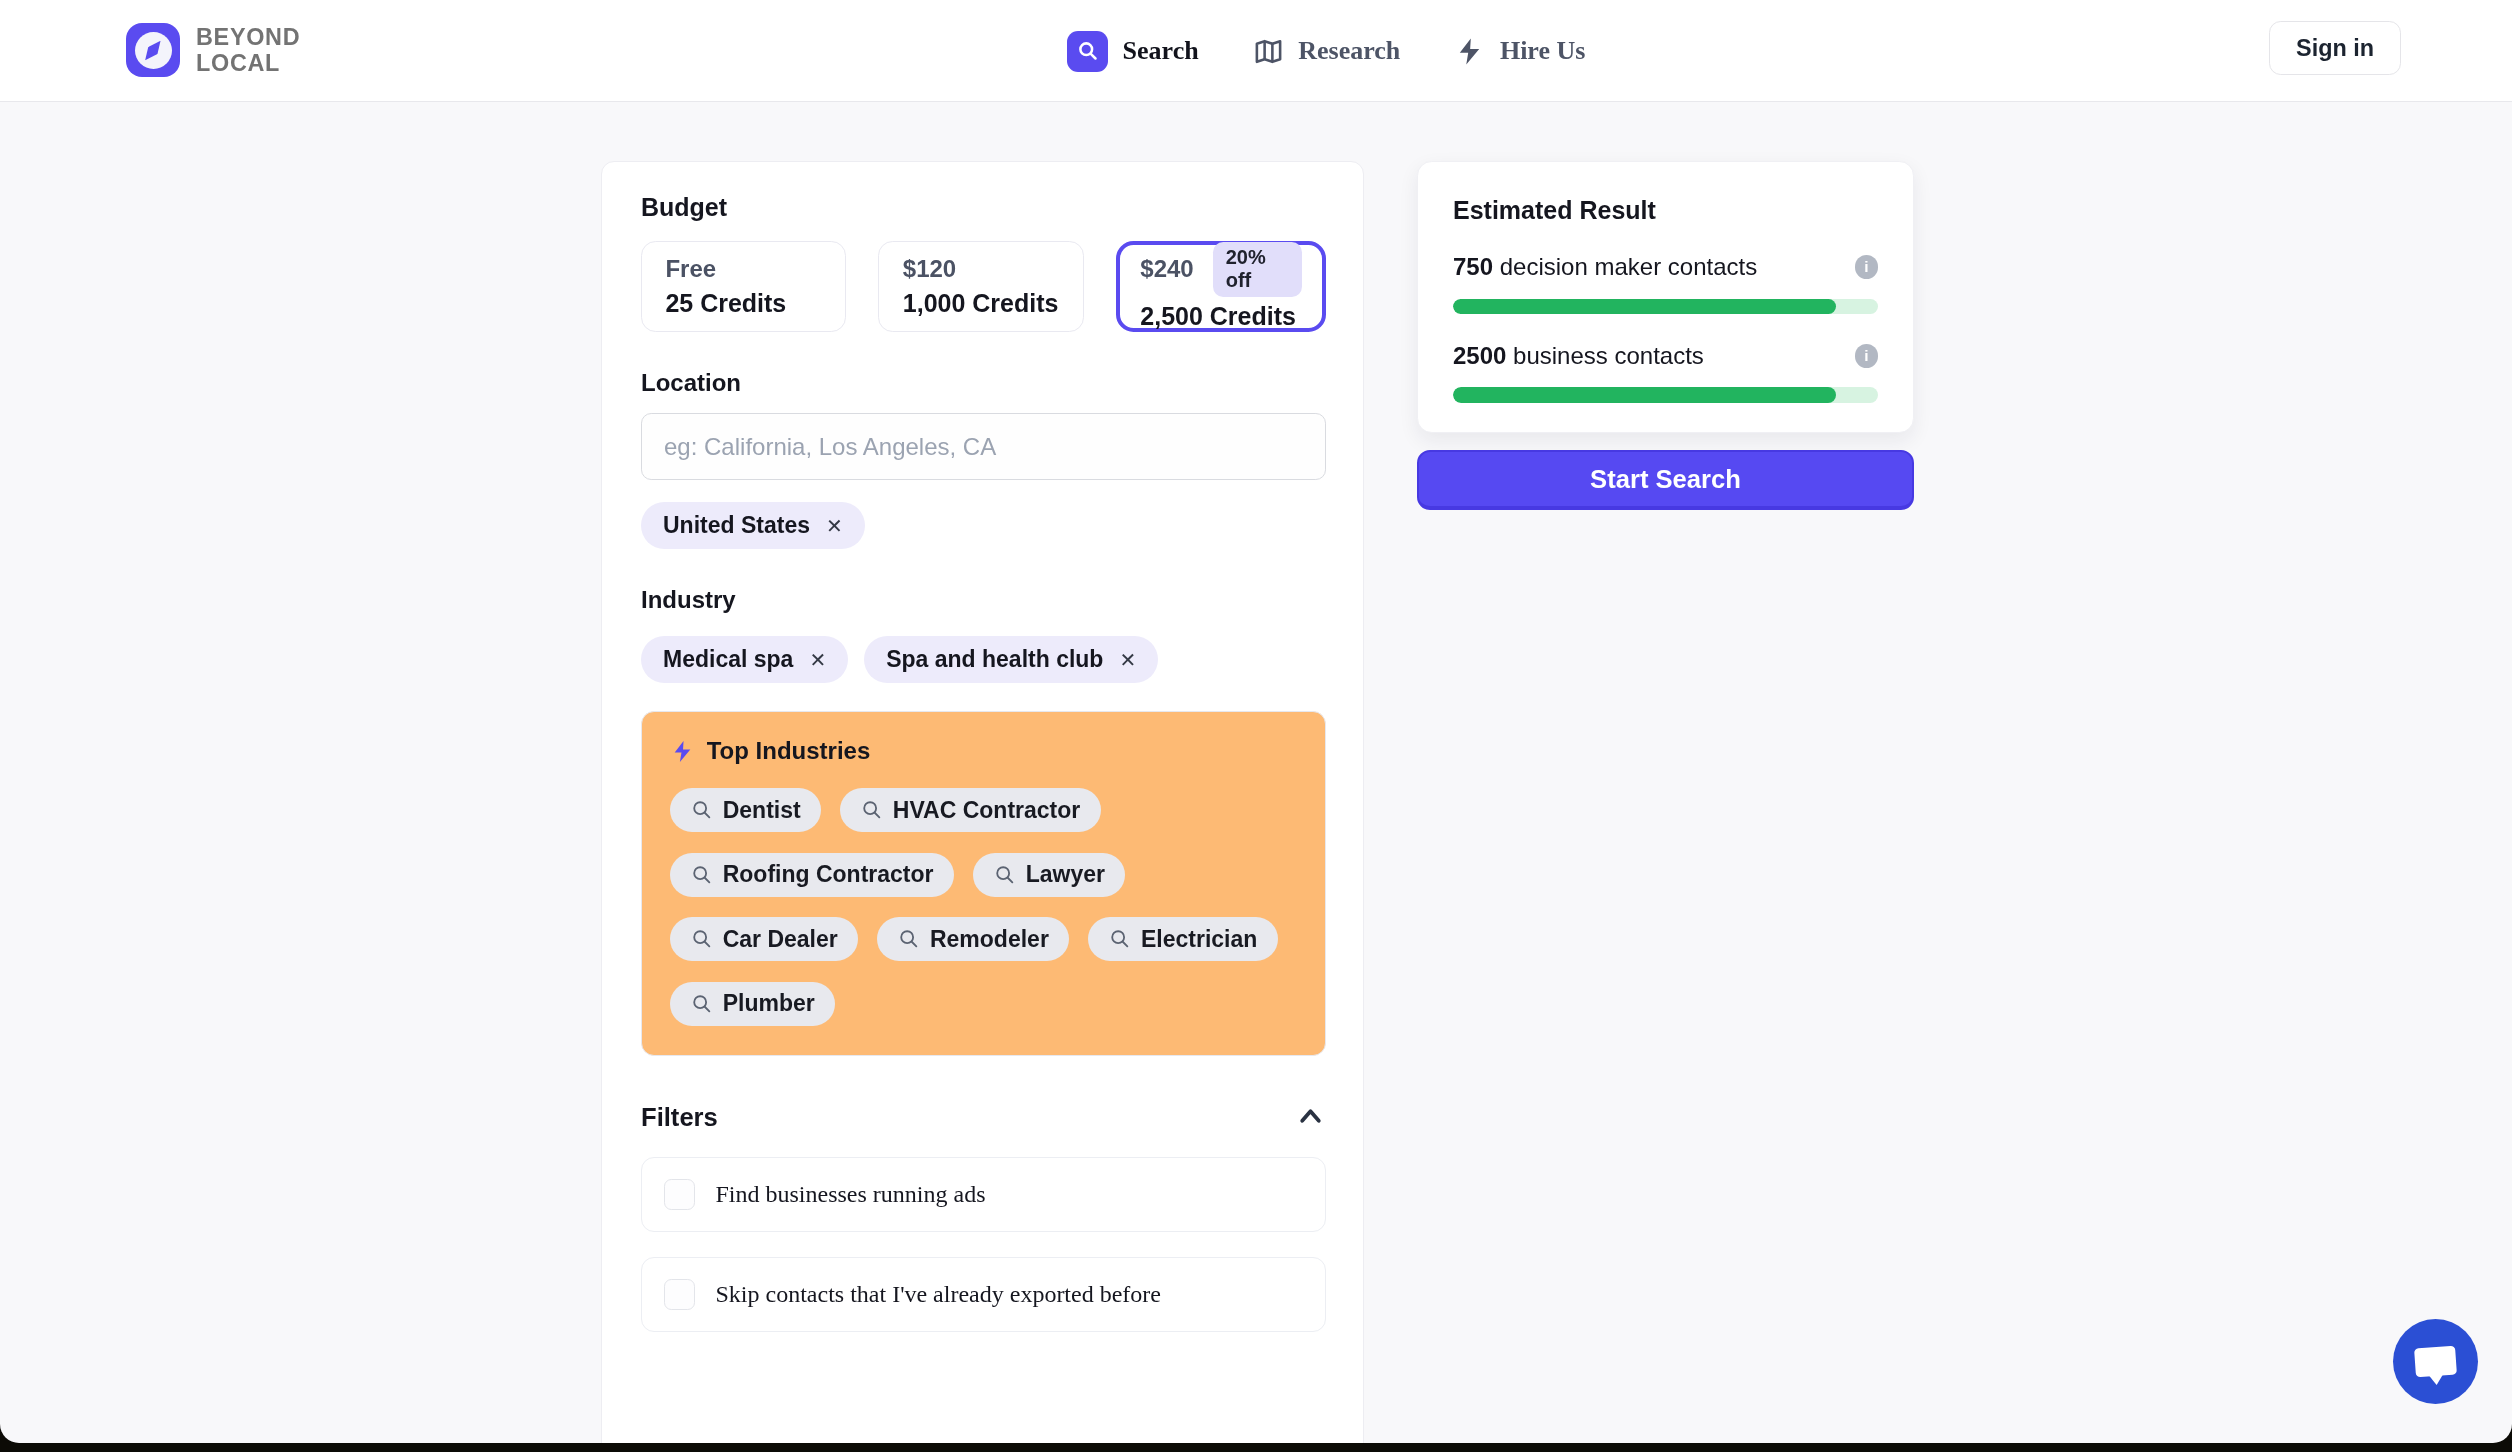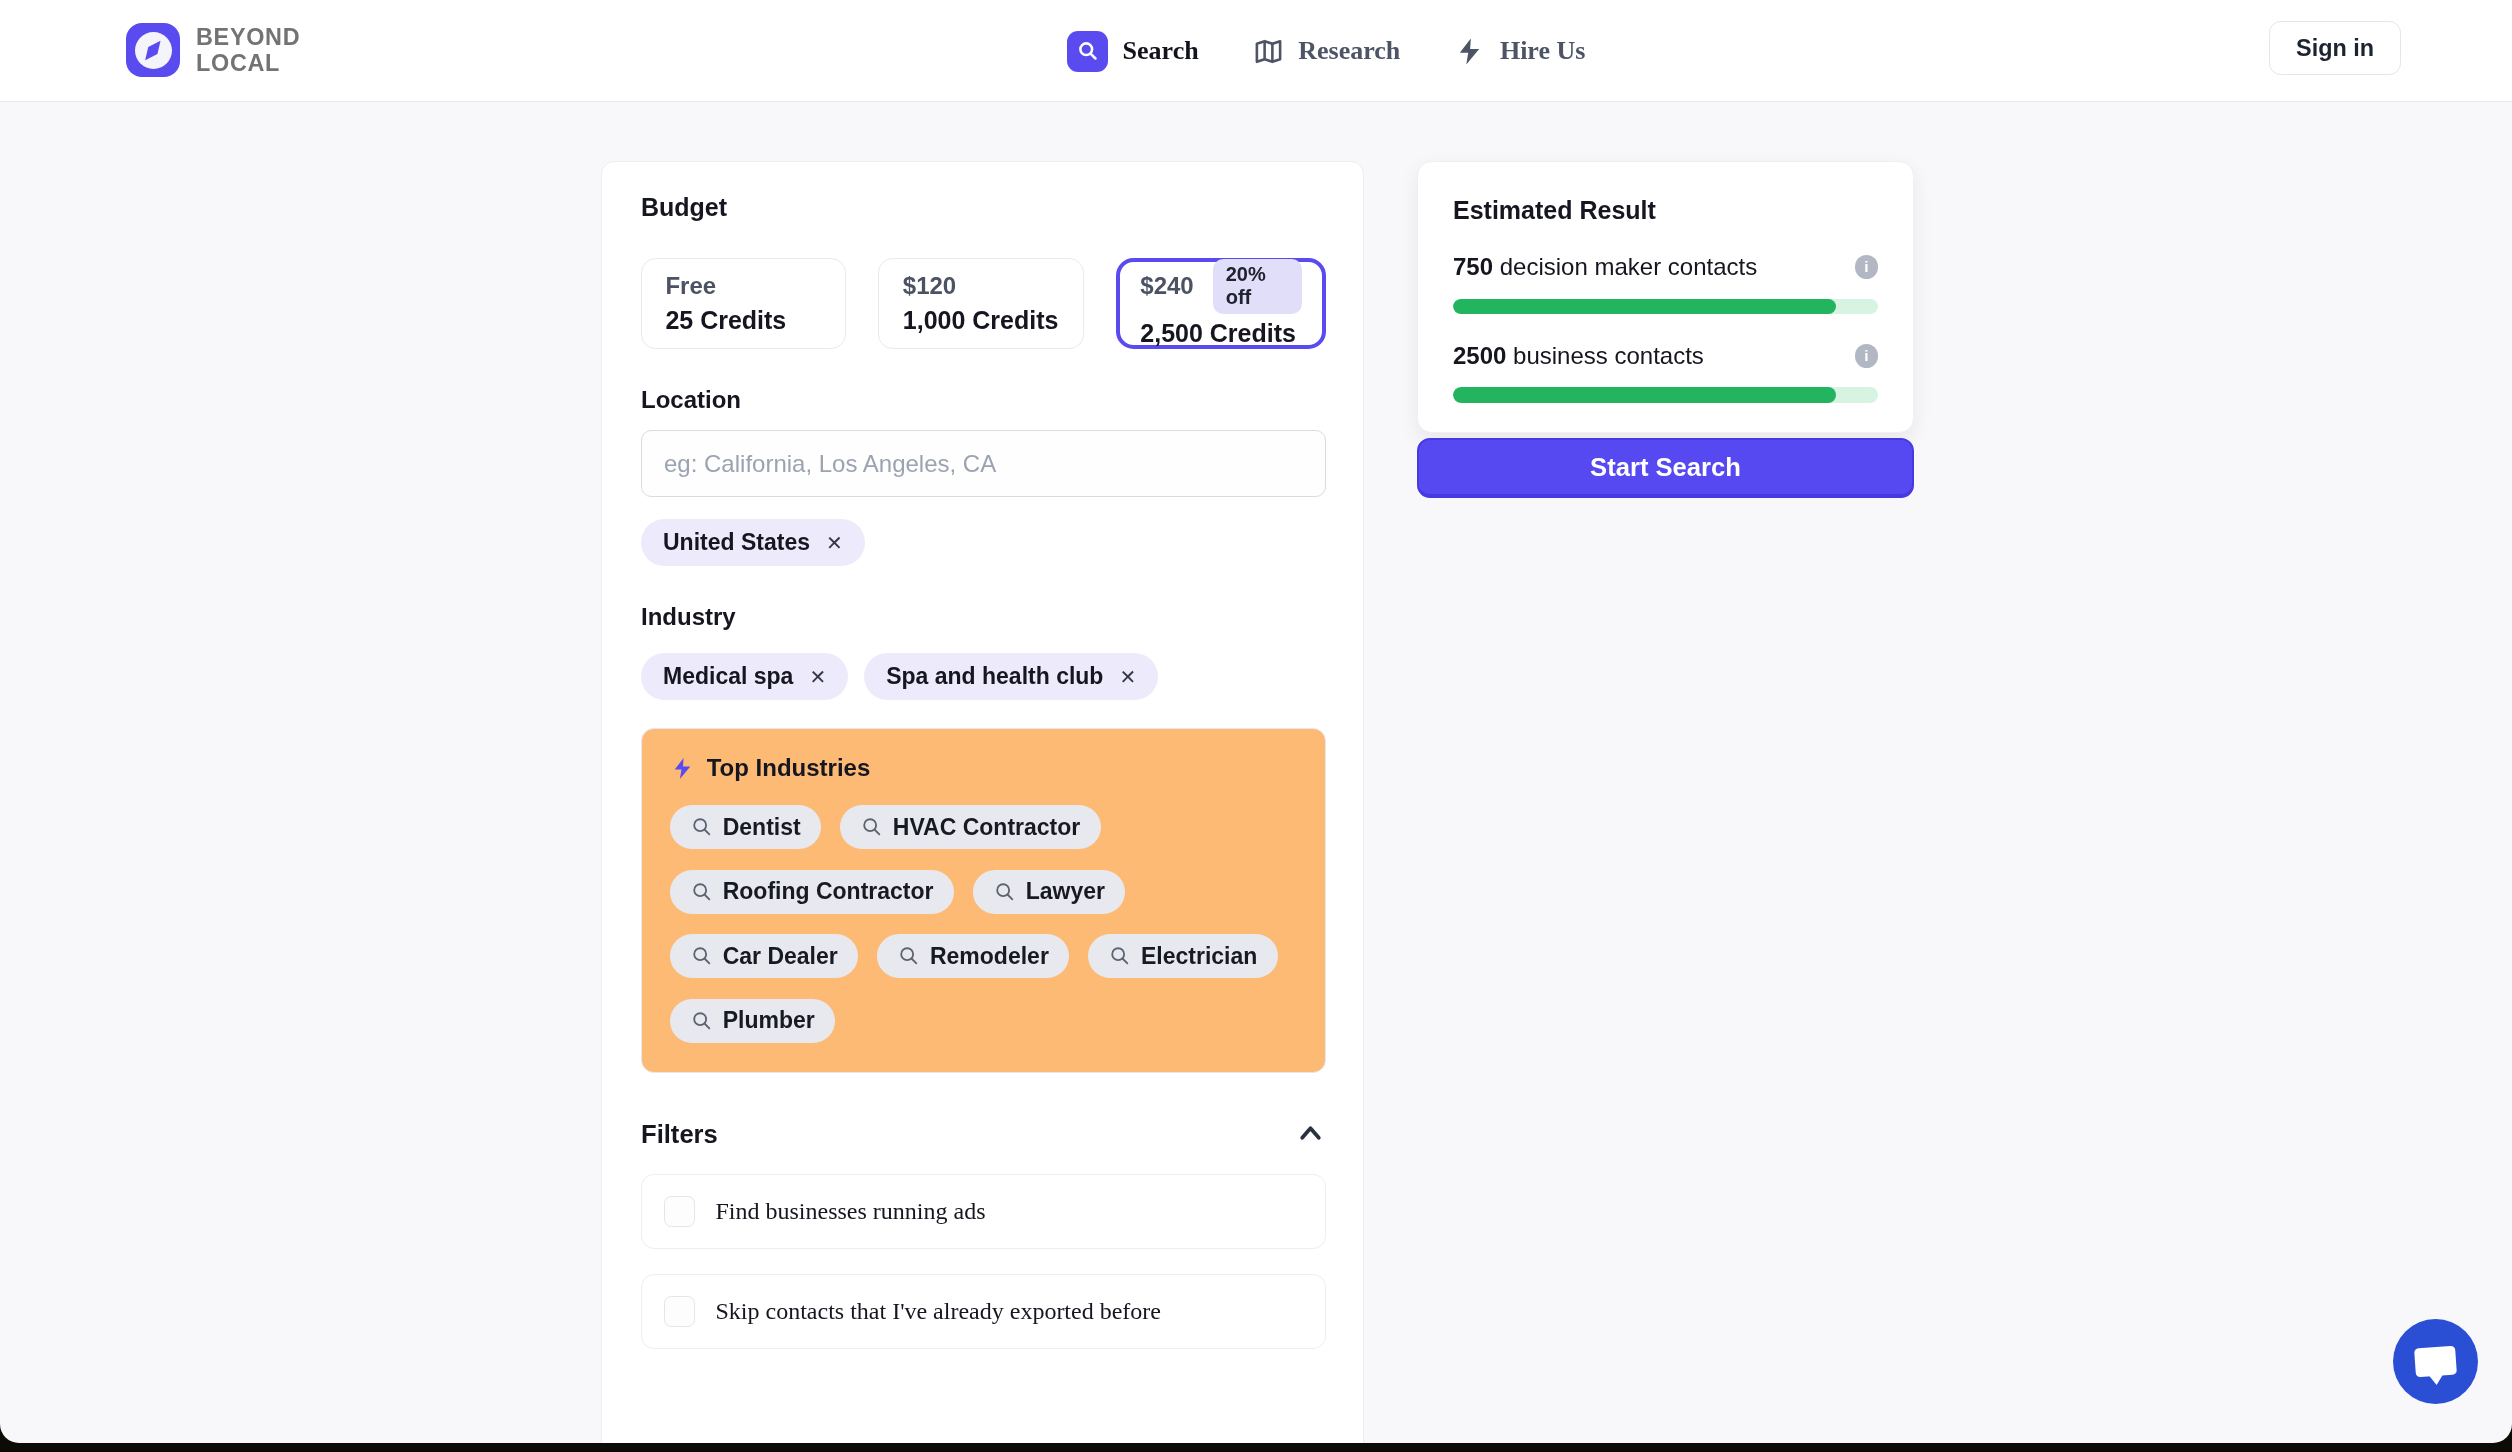--- a/index.html
+++ b/index.html
@@ -45,21 +45,21 @@
     font-size:23.4px; font-weight:700; color:#1c2430;
     display:flex; align-items:center; font-family:inherit; cursor:pointer;
   }
   
   .form-card {
     position:absolute; left:601px; top:161px; width:763px; height:1316px;
     background:#ffffff; border:0.7px solid #ededf2; border-radius:13px;
     padding:31px 37px 0 39px;
   }
   .section-label { font-size:25px; font-weight:700; color:#15161f; }
-  .budget-row { display:flex; gap:32px; margin-top:36px; }
+  .budget-row { display:flex; gap:32px; margin-top:19px; }
   .budget-card {
     width:211px; height:91px; background:#fff;
     border:1.5px solid #e9e9f1; border-radius:14.6px; padding:14.6px 23.4px;
     display:flex; flex-direction:column; justify-content:center; gap:5.8px; cursor:pointer;
   }
   .budget-card.selected { border:4.4px solid #5a4bf0; border-radius:17.5px; width:216px; padding:13px 20.5px; }
   .budget-price-row { display:flex; align-items:center; gap:19px; }
   .budget-price { font-size:24px; font-weight:700; color:#4b5264; }
   .budget-badge { background:#e1defa; color:#20222e; font-size:20px; font-weight:700;
     padding:4.4px 13px; border-radius:10.2px; }
@@ -119,21 +119,21 @@
   .est-text { font-size:24px; color:#15161f; }
   .est-value { font-weight:800; }
   .info-icon {
     margin-left:auto; width:23.4px; height:23.4px; border-radius:50%; background:#b2b8c3;
     color:#fff; font-size:15.4px; font-weight:800; font-style:normal;
     display:flex; align-items:center; justify-content:center; cursor:pointer;
   }
   .bar { margin-top:17.5px; height:15.4px; border-radius:8px; background:#d7f3e1; overflow:hidden; }
   .bar-fill { height:100%; border-radius:8px; background:#22b45f; }
   .start-search {
-    position:absolute; left:1417px; top:438px; width:497px; height:60px;
+    position:absolute; left:1417px; top:450px; width:497px; height:60px;
     background:#5649f2; border:2.2px solid #4739e2; border-bottom-width:4.4px; border-radius:13px;
     color:#fff; font-size:25.6px; font-weight:700; font-family:inherit; cursor:pointer;
   }
   
   .chat-fab {
     position:absolute; right:34px; bottom:39px; width:85px; height:85px; border-radius:50%;
     background:#2b4fd4; border:none; cursor:pointer;
     display:flex; align-items:center; justify-content:center;
   }
   .chat-bubble { position:relative; width:41px; height:29px; background:#fff; border-radius:4.4px; transform:rotate(-4deg); }

